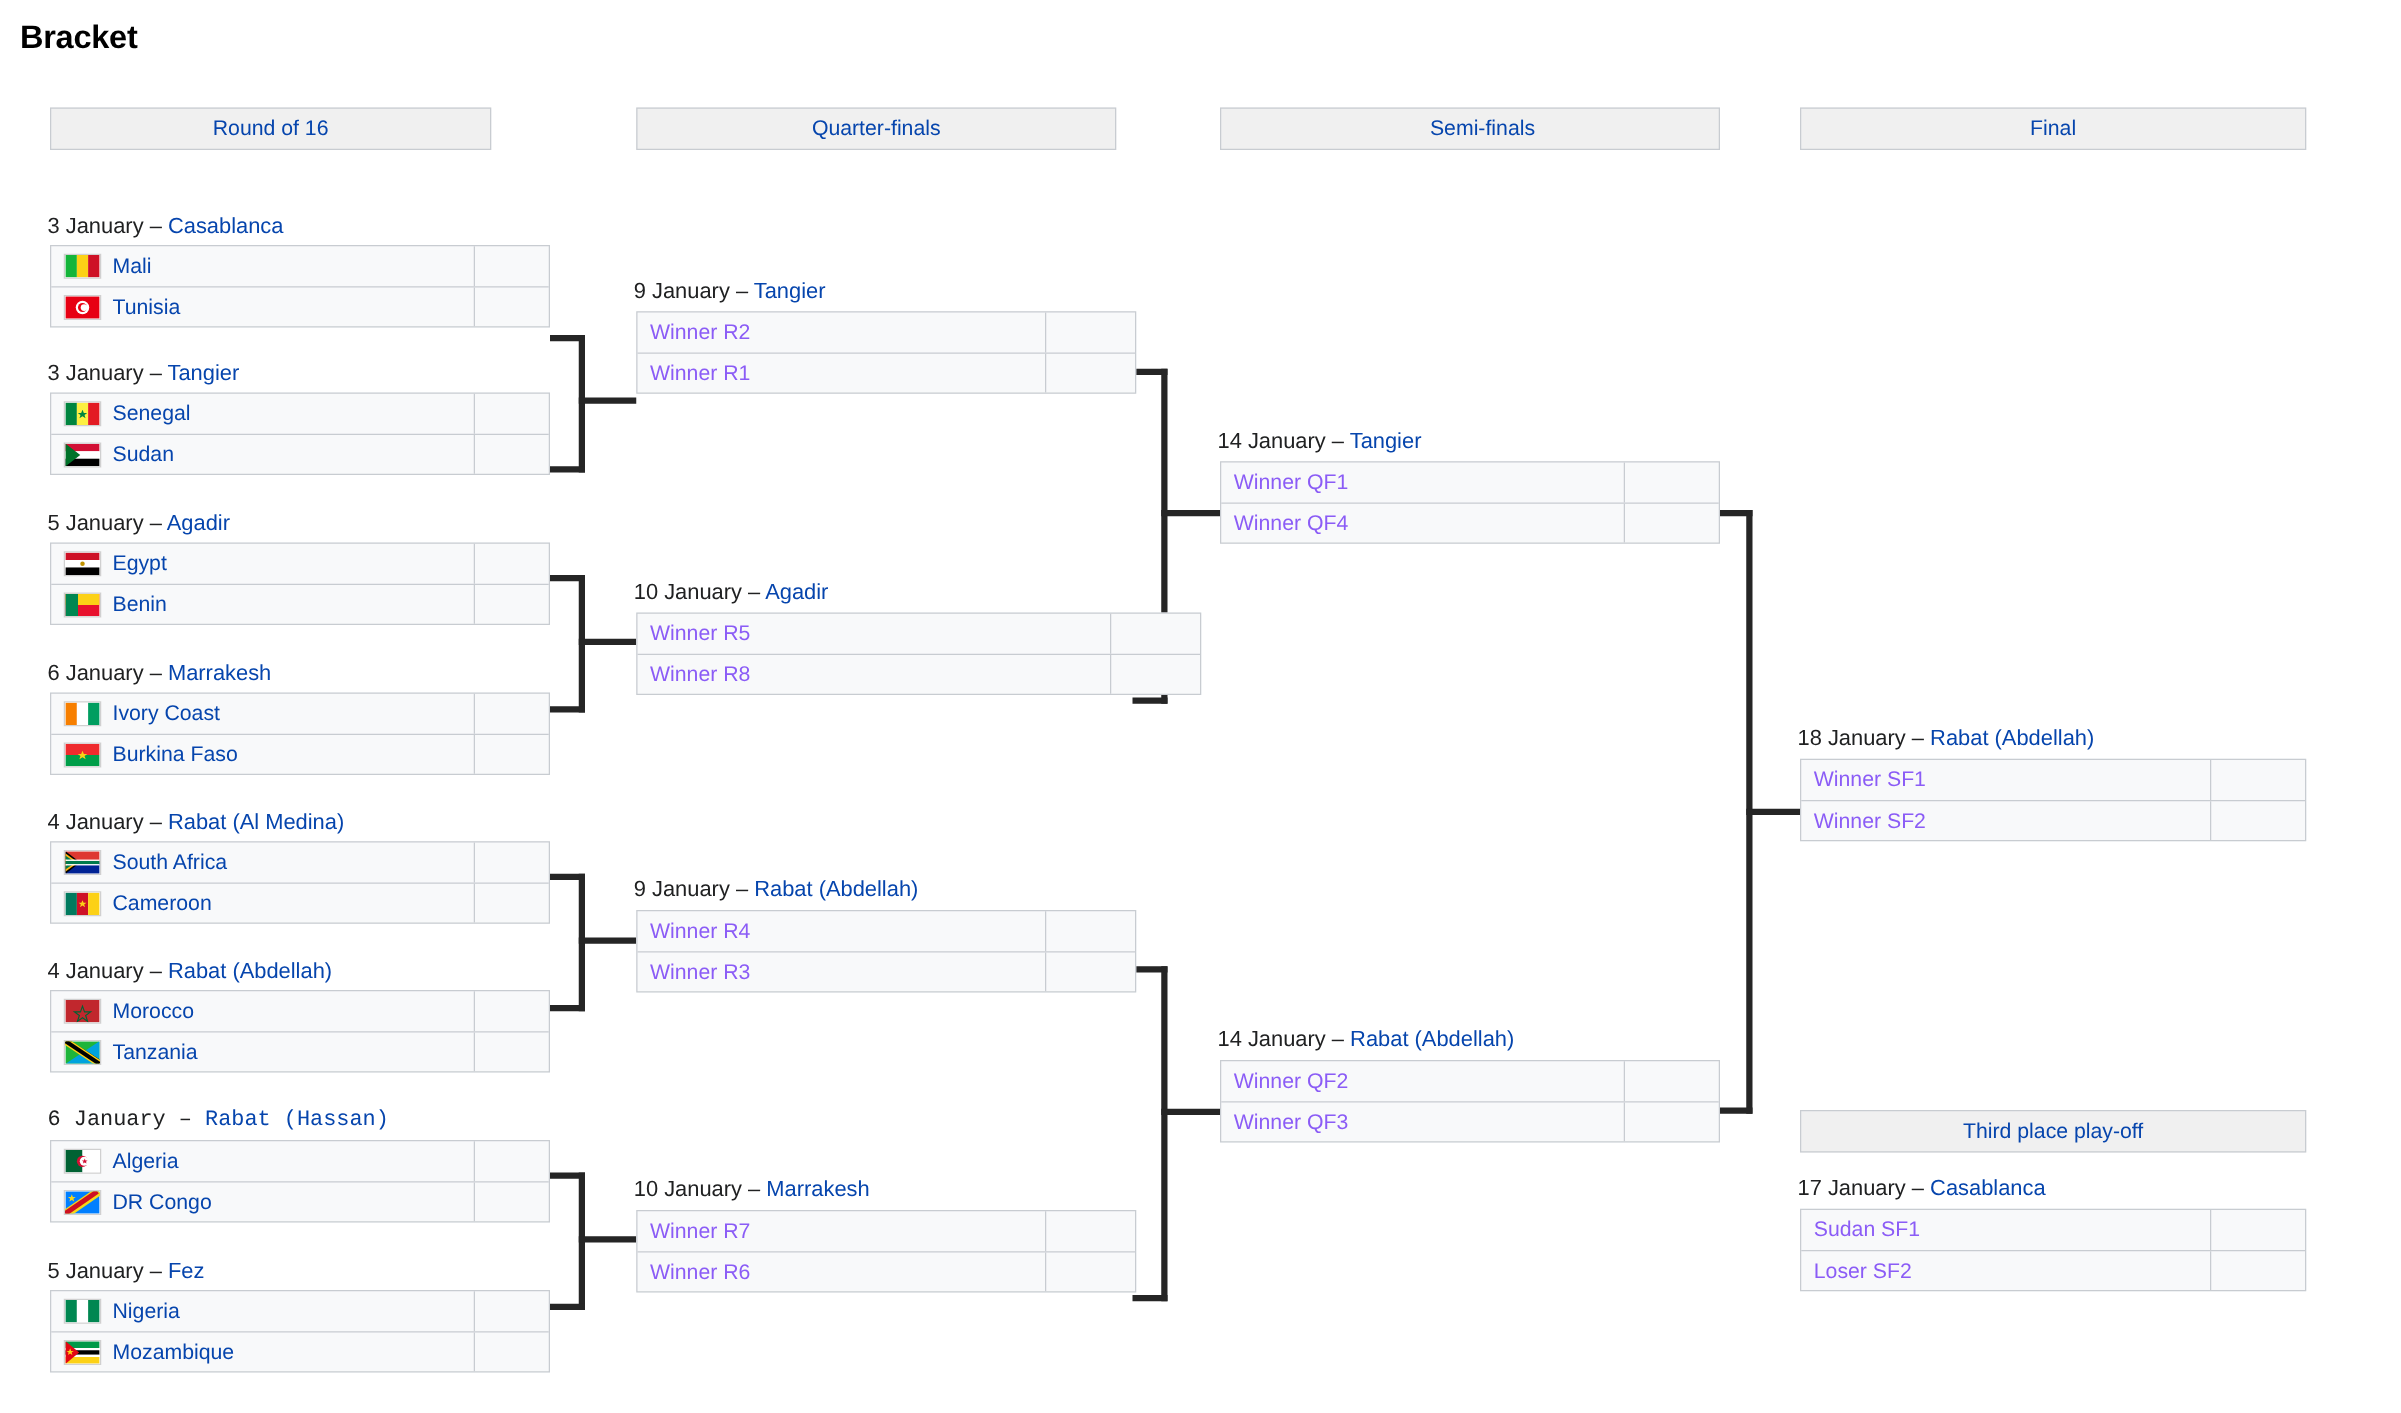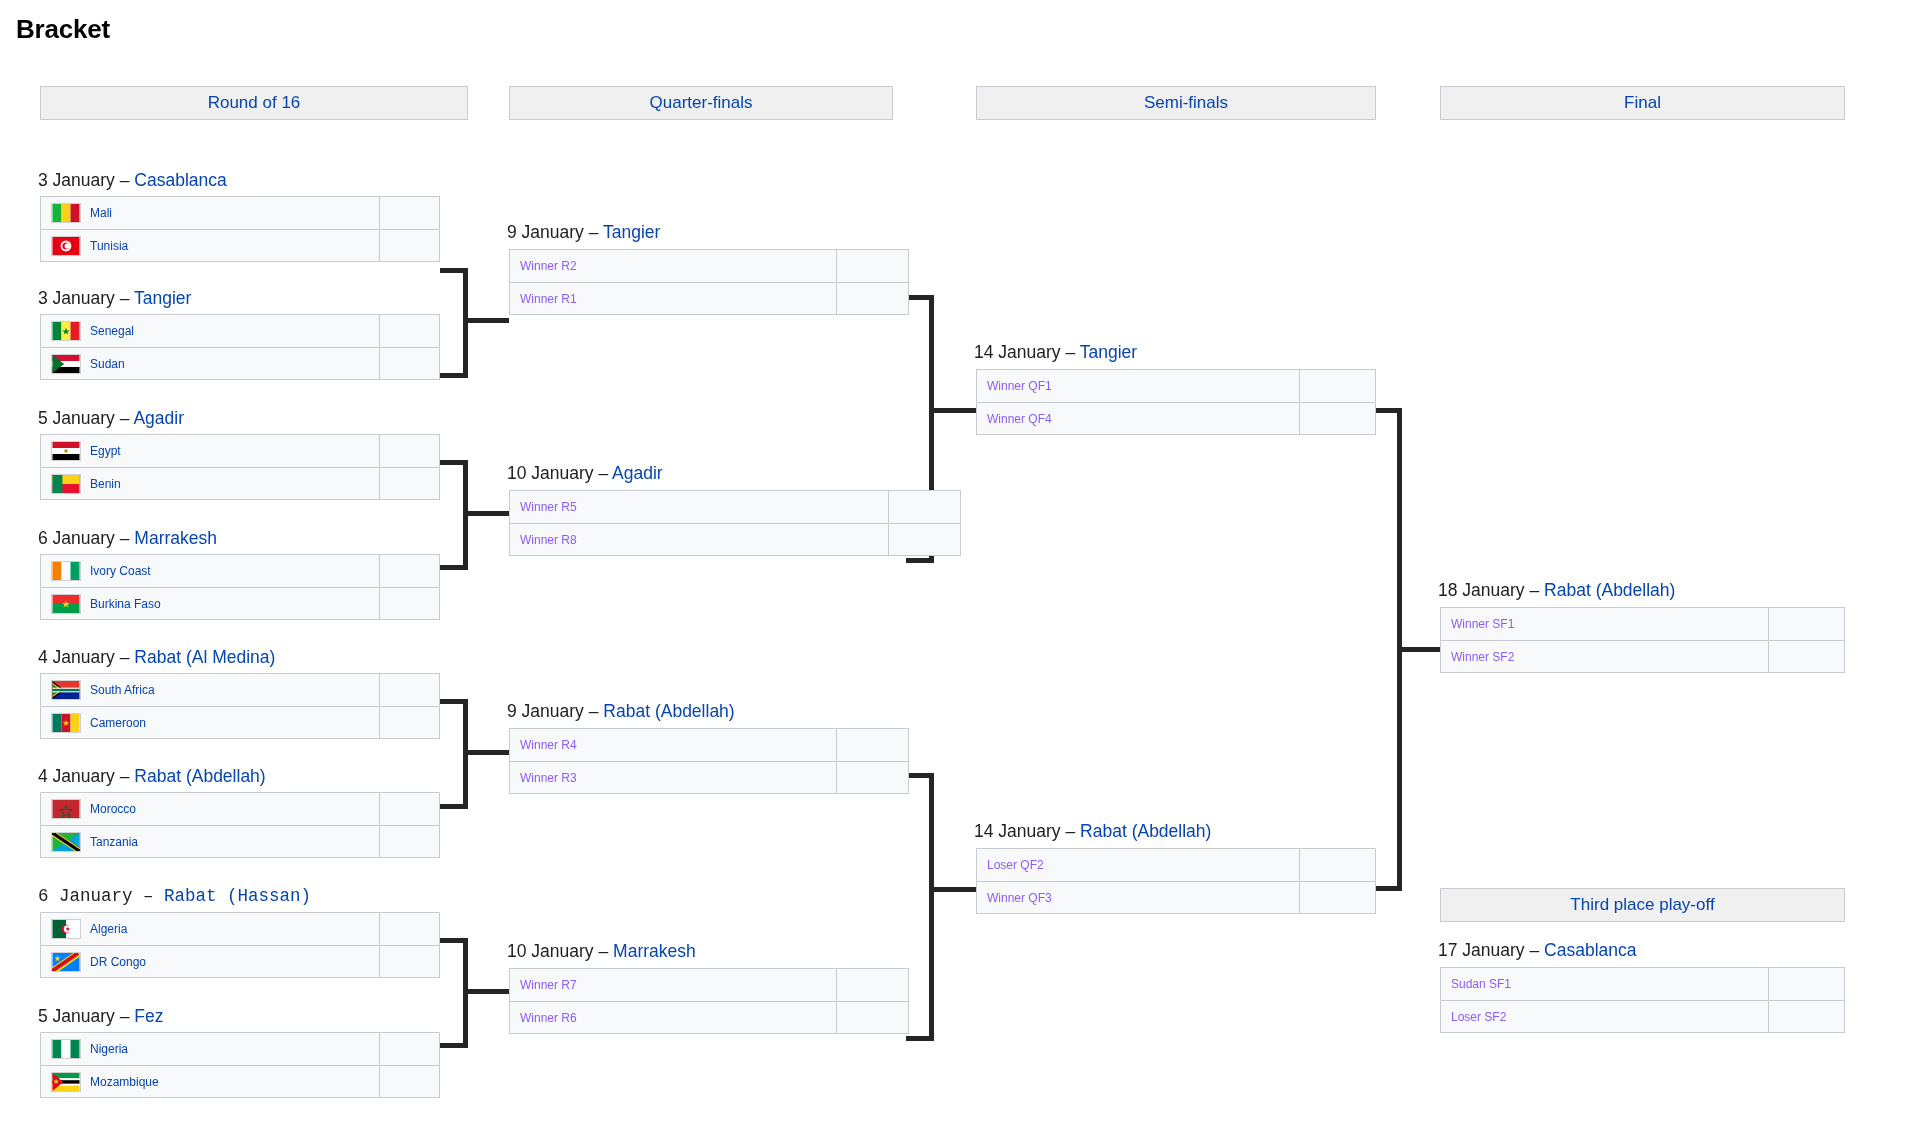--- a/index.html
+++ b/index.html
@@ -64,21 +64,21 @@
     align-items: center;
     padding-left: 10px;
     gap: 9px;
     overflow: hidden;
   }
   .match .score {
     flex: 0 0 auto;
     border-left: 1px solid #c8ccd1;
   }
   .team-name {
-    font-size: 12px;
+    font-size: 17px;
     color: #0645ad;
     white-space: nowrap;
   }
   .team-name.plain { color: #8b5cf6; }
   
   .flag {
     flex: 0 0 auto;
     width: 30px; height: 20px;
     border: 1px solid #d0d0d0;
     position: relative;
@@ -92,21 +92,21 @@
     background: #252525;
   }
 </style>
 </head>
 <body>
 
 <div id="root">
 
   <div class="page-title">Bracket</div>
 
-  <div class="round-header" style="left:40px;  top:86px;  width:428px;">
+  <div class="round-header" style="left:40px;  top:86px;  width:353px;">
     <span>Round of 16</span>
   </div>
   <div class="round-header" style="left:509px; top:86px;  width:384px;">
     <span>Quarter-finals</span>
   </div>
   <div class="round-header" style="left:976px; top:86px;  width:400px;padding-left:20px;">
     <span>Semi-finals</span>
   </div>
   <div class="round-header" style="left:1440px;top:86px;  width:405px;">
     <span>Final</span>
@@ -542,21 +542,21 @@
   </div>
 
   <div class="match-label" style="left:974px; top:821px;">
     <span>14 January</span>
     <span class="dash">–</span>
     <span class="venue">Rabat (Abdellah)</span>
   </div>
   <div class="match" style="left:976px; top:848px; width:400px;">
     <div class="row">
       <div class="team">
-        <span class="team-name plain">Loser QF2</span>
+        <span class="team-name plain">Winner QF2</span>
       </div>
       <div class="score" style="width:76px;"></div>
     </div>
     <div class="row">
       <div class="team">
         <span class="team-name plain">Winner QF3</span>
       </div>
       <div class="score" style="width:76px;"></div>
     </div>
   </div>

